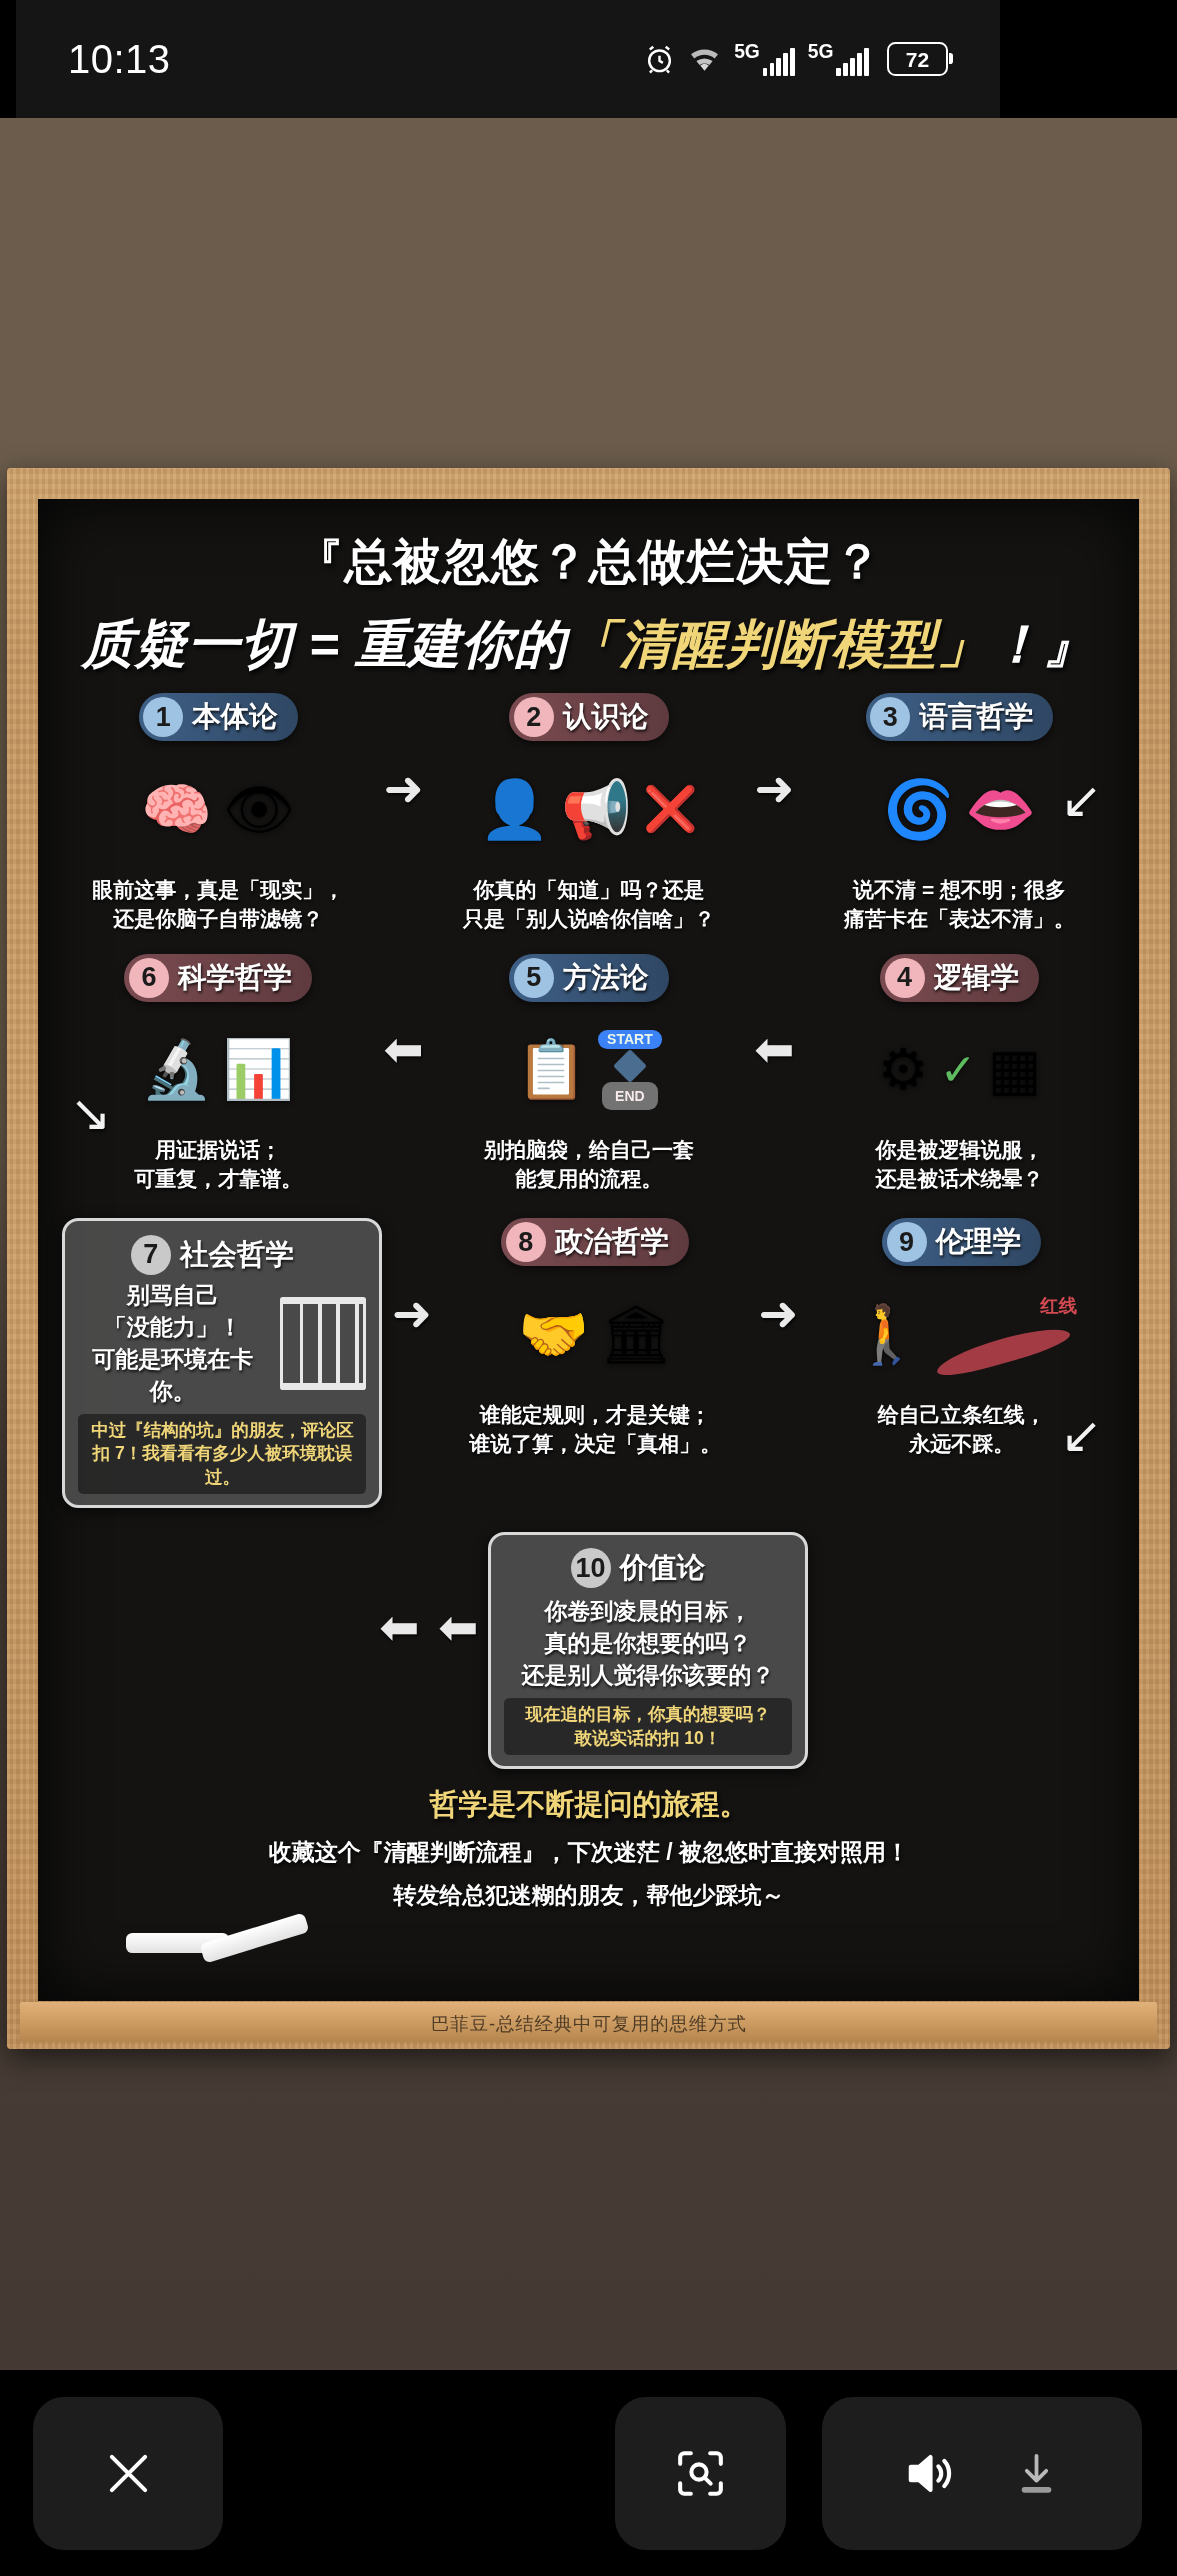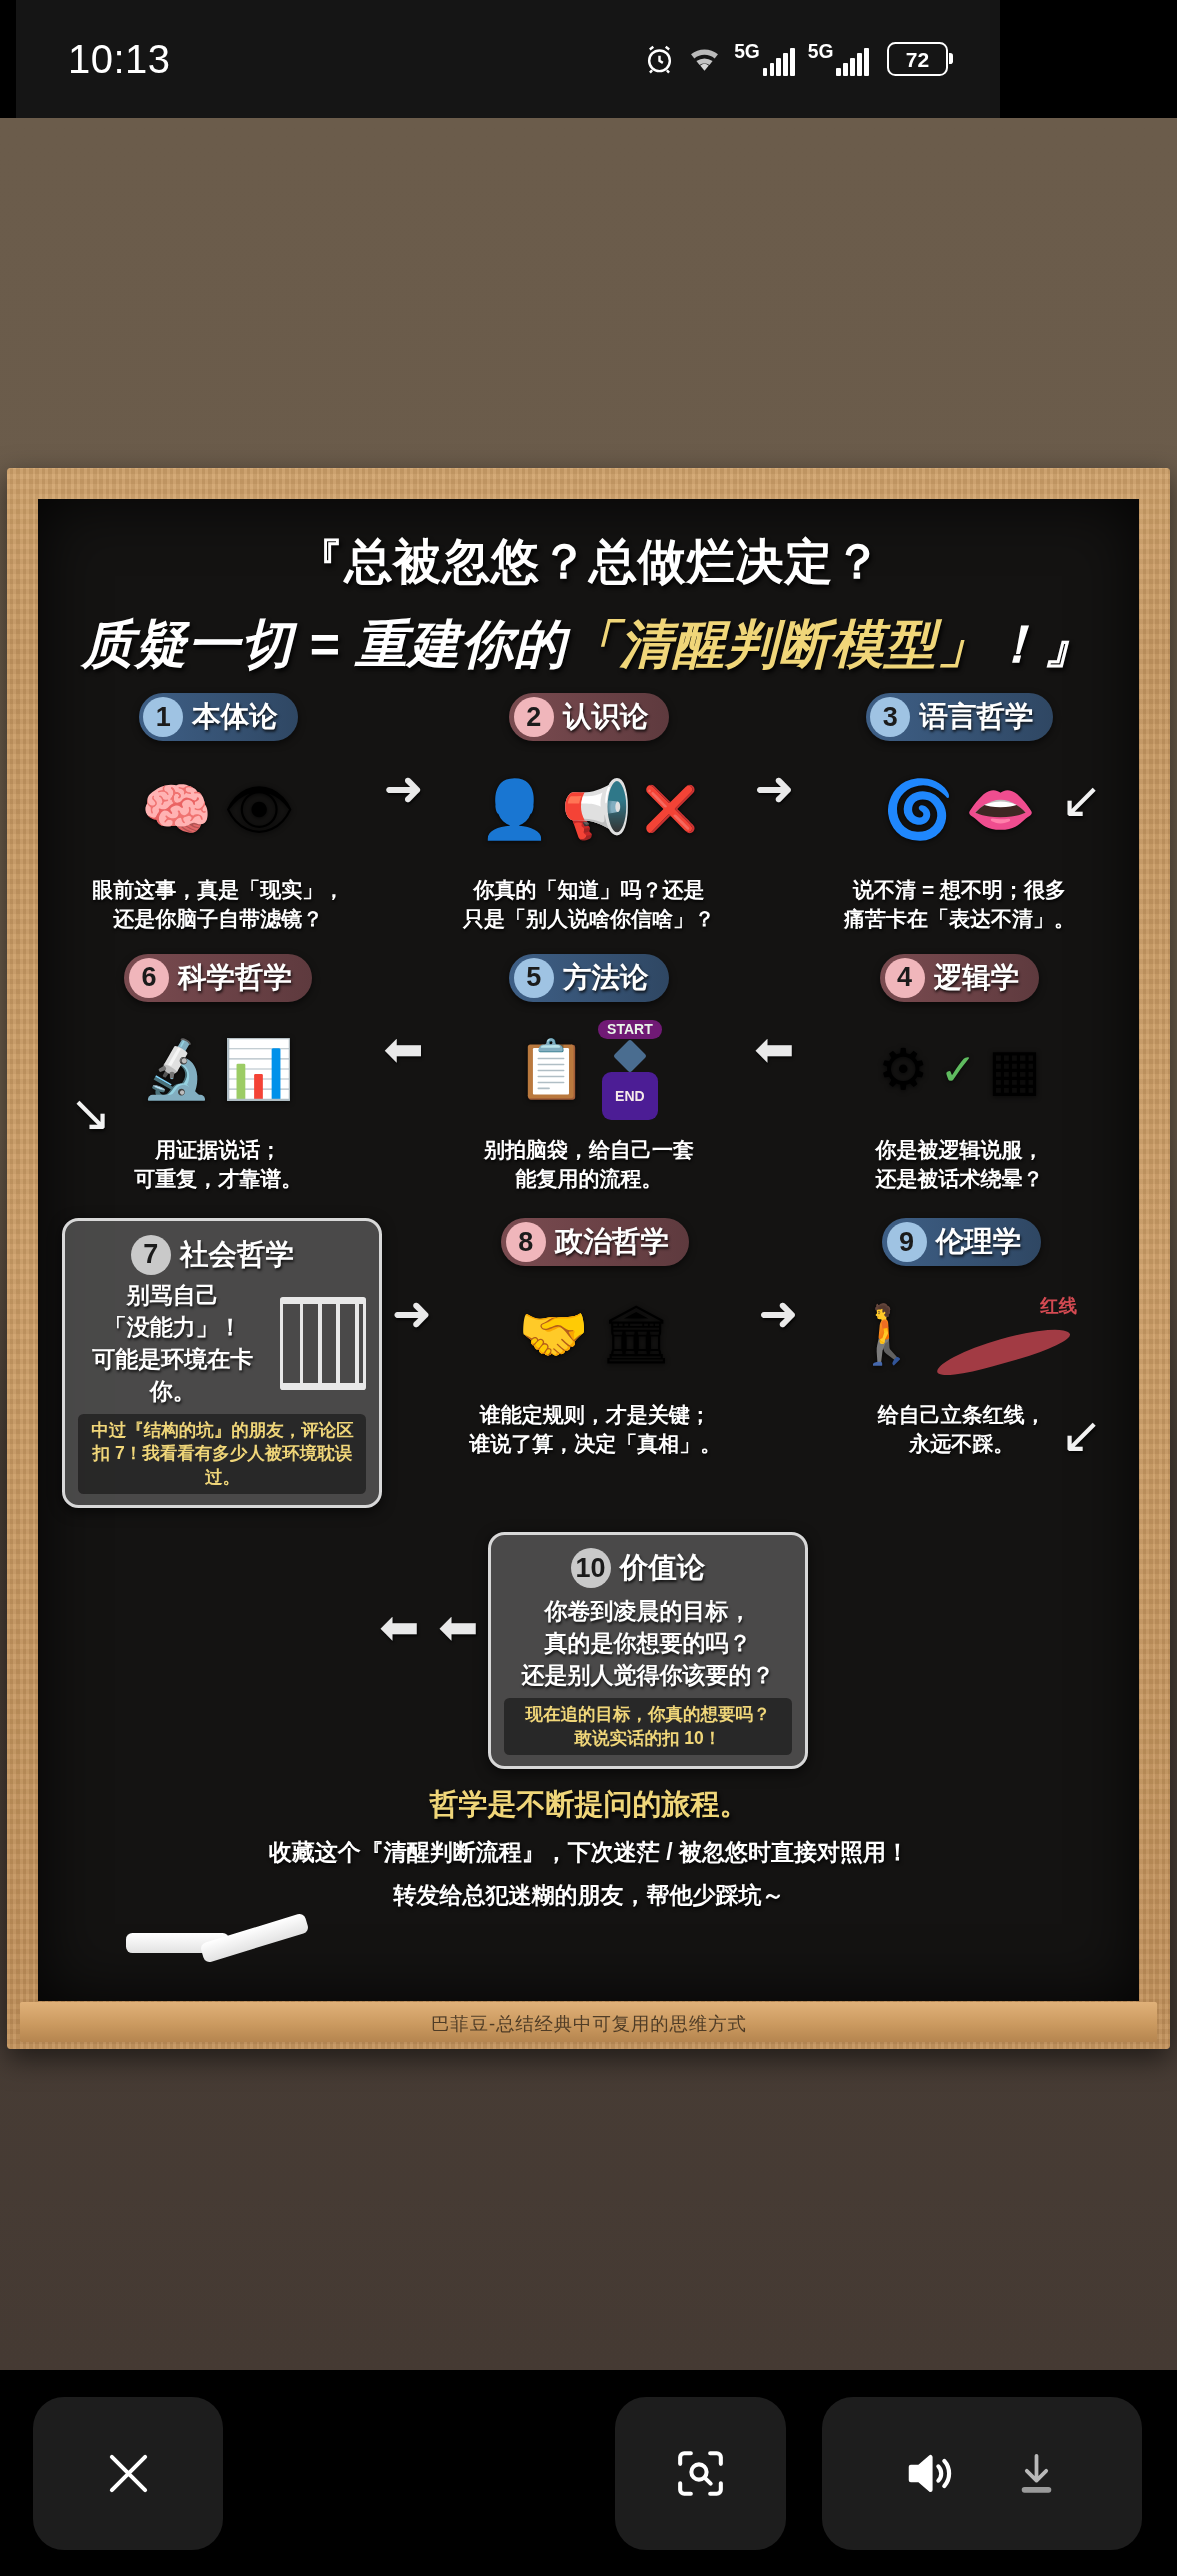--- a/index.html
+++ b/index.html
@@ -308,23 +308,23 @@
           <div class="arrow">⬅</div>
 
           <div class="cell">
             <div class="pill blue">
               <span class="num blue">5</span>
               <span class="pname">方法论</span>
             </div>
             <div class="art">
               <span class="g">📋</span>
               <span style="display:flex;flex-direction:column;align-items:center;gap:4.6px;">
-                <span style="background:#701a75;color:#eaf6ea;font-size:14px;font-weight:700;padding:1.8px 9.2px;border-radius:9.2px;">START</span>
+                <span style="background:#3b82f6;color:#eaf6ea;font-size:14px;font-weight:700;padding:1.8px 9.2px;border-radius:9.2px;">START</span>
                 <span style="width:24px;height:24px;background:#4a6d90;transform:rotate(45deg);border-radius:2.8px;"></span>
-                <span style="background:#4c1d95;color:#f6eaea;font-size:14px;font-weight:700;padding:16px 13px;border-radius:9.2px;">END</span>
+                <span style="background:#737373;color:#f6eaea;font-size:14px;font-weight:700;padding:6px 13px;border-radius:9.2px;">END</span>
               </span>
             </div>
             <div class="cap">
               <div>别拍脑袋，给自己一套</div>
               <div>能复用的流程。</div>
             </div>
           </div>
 
           <div class="arrow">⬅</div>
 

